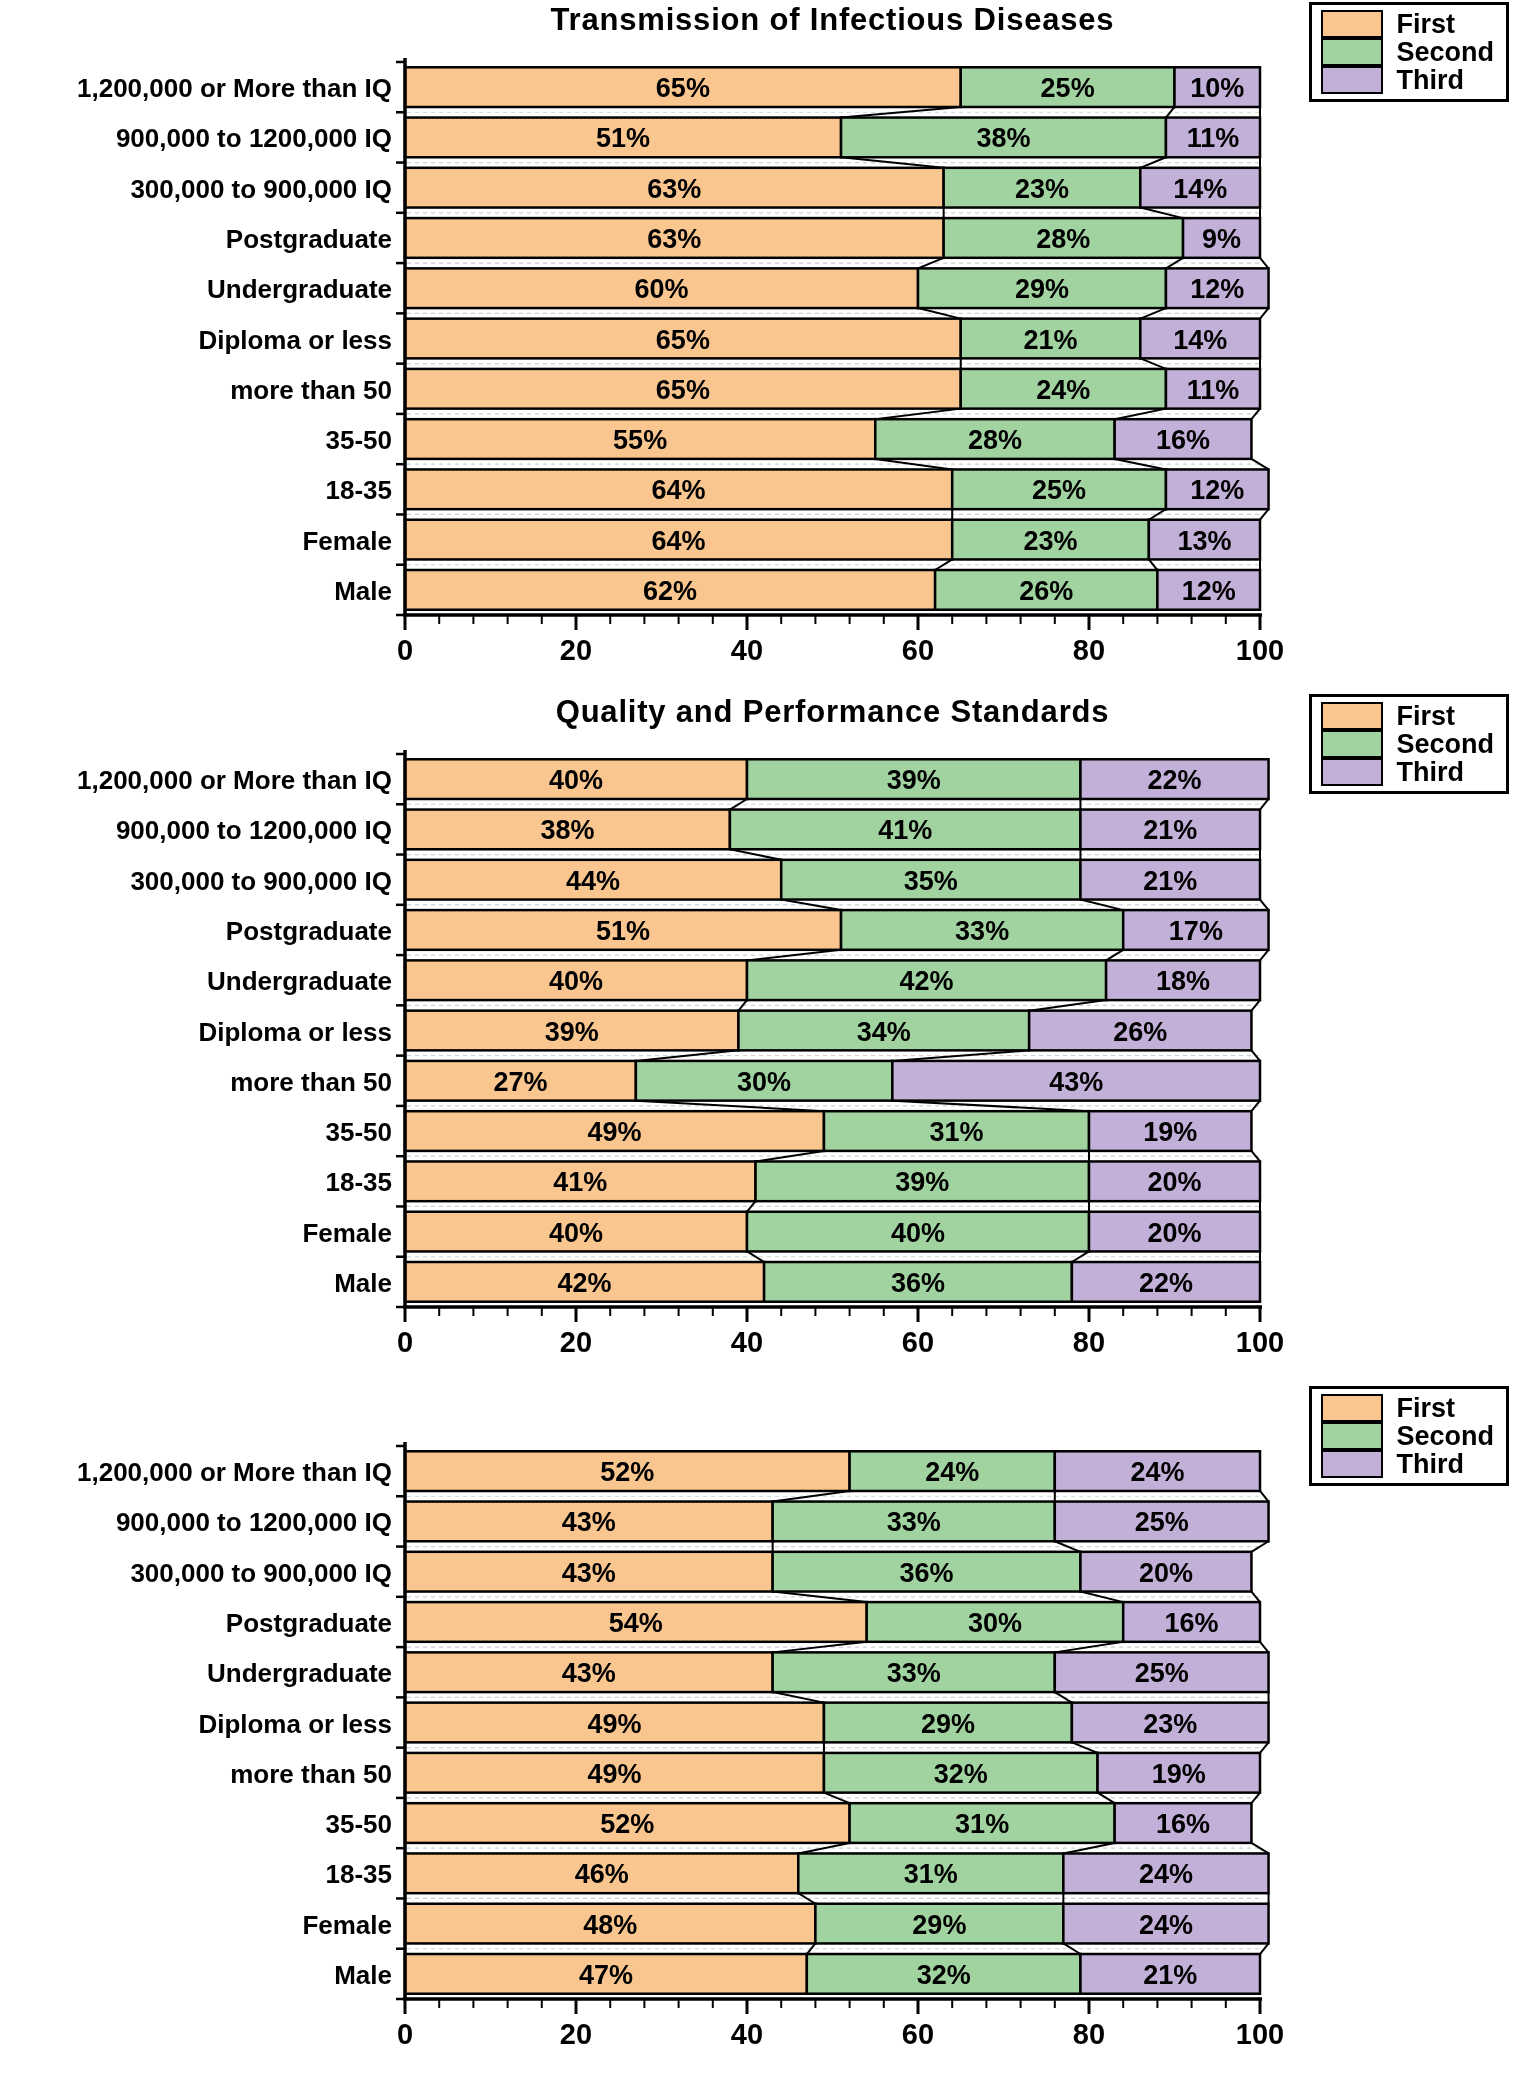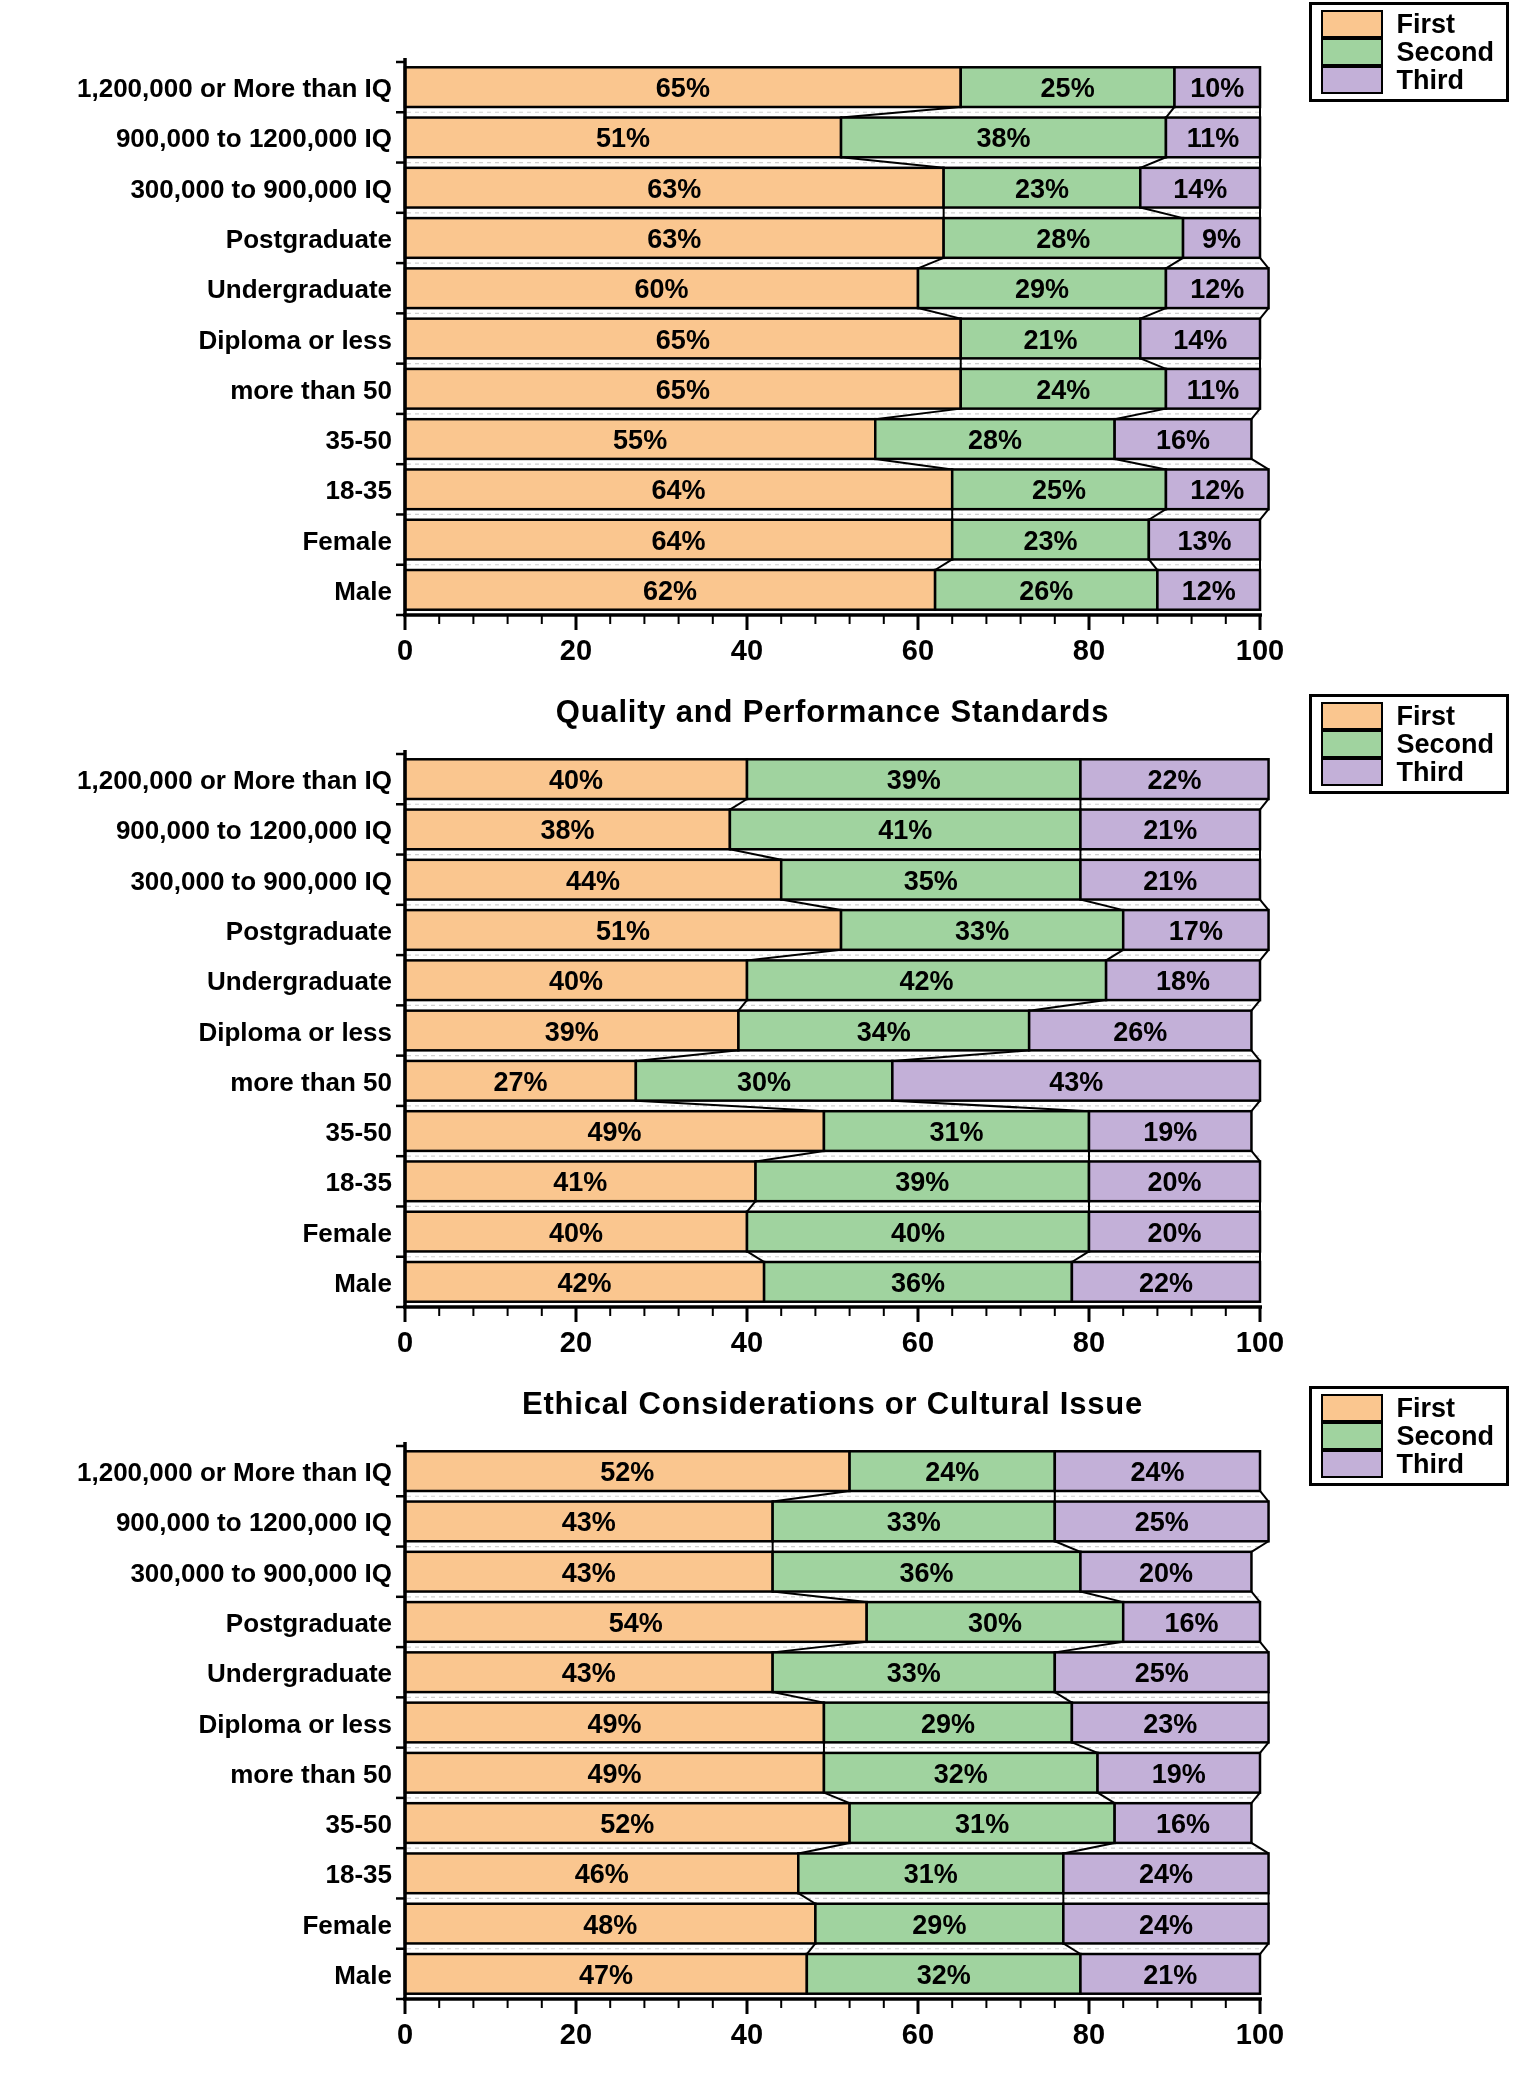--- a/index.html
+++ b/index.html
@@ -12,20 +12,21 @@
     padding:5px 12px 5px 9px;display:flex;flex-direction:column;z-index:2;}
   .legend-row{display:flex;align-items:center;gap:13px;}
   .swatch{width:62px;height:28px;border:2.5px solid #000;box-sizing:border-box;display:inline-block;background:#ccc;}
   .legend-label{font-size:27px;font-weight:bold;line-height:1;}
   svg.plot{position:absolute;left:0;top:0;width:1521px;height:692px;display:block;}
 </style>
 </head>
 <body>
 
 <section class="chart-block">
+  <h2 class="chart-title">Transmission of Infectious Diseases</h2>
   <div class="legend">
     <div class="legend-row">
       <span class="swatch" style="background: rgb(250, 198, 143);"></span>
       <span class="legend-label">First</span>
     </div>
     <div class="legend-row">
       <span class="swatch" style="background: rgb(160, 211, 159);"></span>
       <span class="legend-label">Second</span>
     </div>
     <div class="legend-row">
@@ -377,21 +378,20 @@
       <line x1="918" y1="615" x2="918" y2="630" stroke="#000" stroke-width="3"></line>
       <text x="918" y="639" font-size="29" font-weight="bold" font-family="&quot;Liberation Sans&quot;, sans-serif" fill="#000" text-anchor="middle" dominant-baseline="hanging">60</text>
       <line x1="1089" y1="615" x2="1089" y2="630" stroke="#000" stroke-width="3"></line>
       <text x="1089" y="639" font-size="29" font-weight="bold" font-family="&quot;Liberation Sans&quot;, sans-serif" fill="#000" text-anchor="middle" dominant-baseline="hanging">80</text>
       <line x1="1260" y1="615" x2="1260" y2="630" stroke="#000" stroke-width="3"></line>
       <text x="1260" y="639" font-size="29" font-weight="bold" font-family="&quot;Liberation Sans&quot;, sans-serif" fill="#000" text-anchor="middle" dominant-baseline="hanging">100</text>
     </svg>
 </section>
 
 <section class="chart-block">
-  <h2 class="chart-title">Ethical Considerations or Cultural Issue</h2>
   <div class="legend">
     <div class="legend-row">
       <span class="swatch" style="background: rgb(250, 198, 143);"></span>
       <span class="legend-label">First</span>
     </div>
     <div class="legend-row">
       <span class="swatch" style="background: rgb(160, 211, 159);"></span>
       <span class="legend-label">Second</span>
     </div>
     <div class="legend-row">

